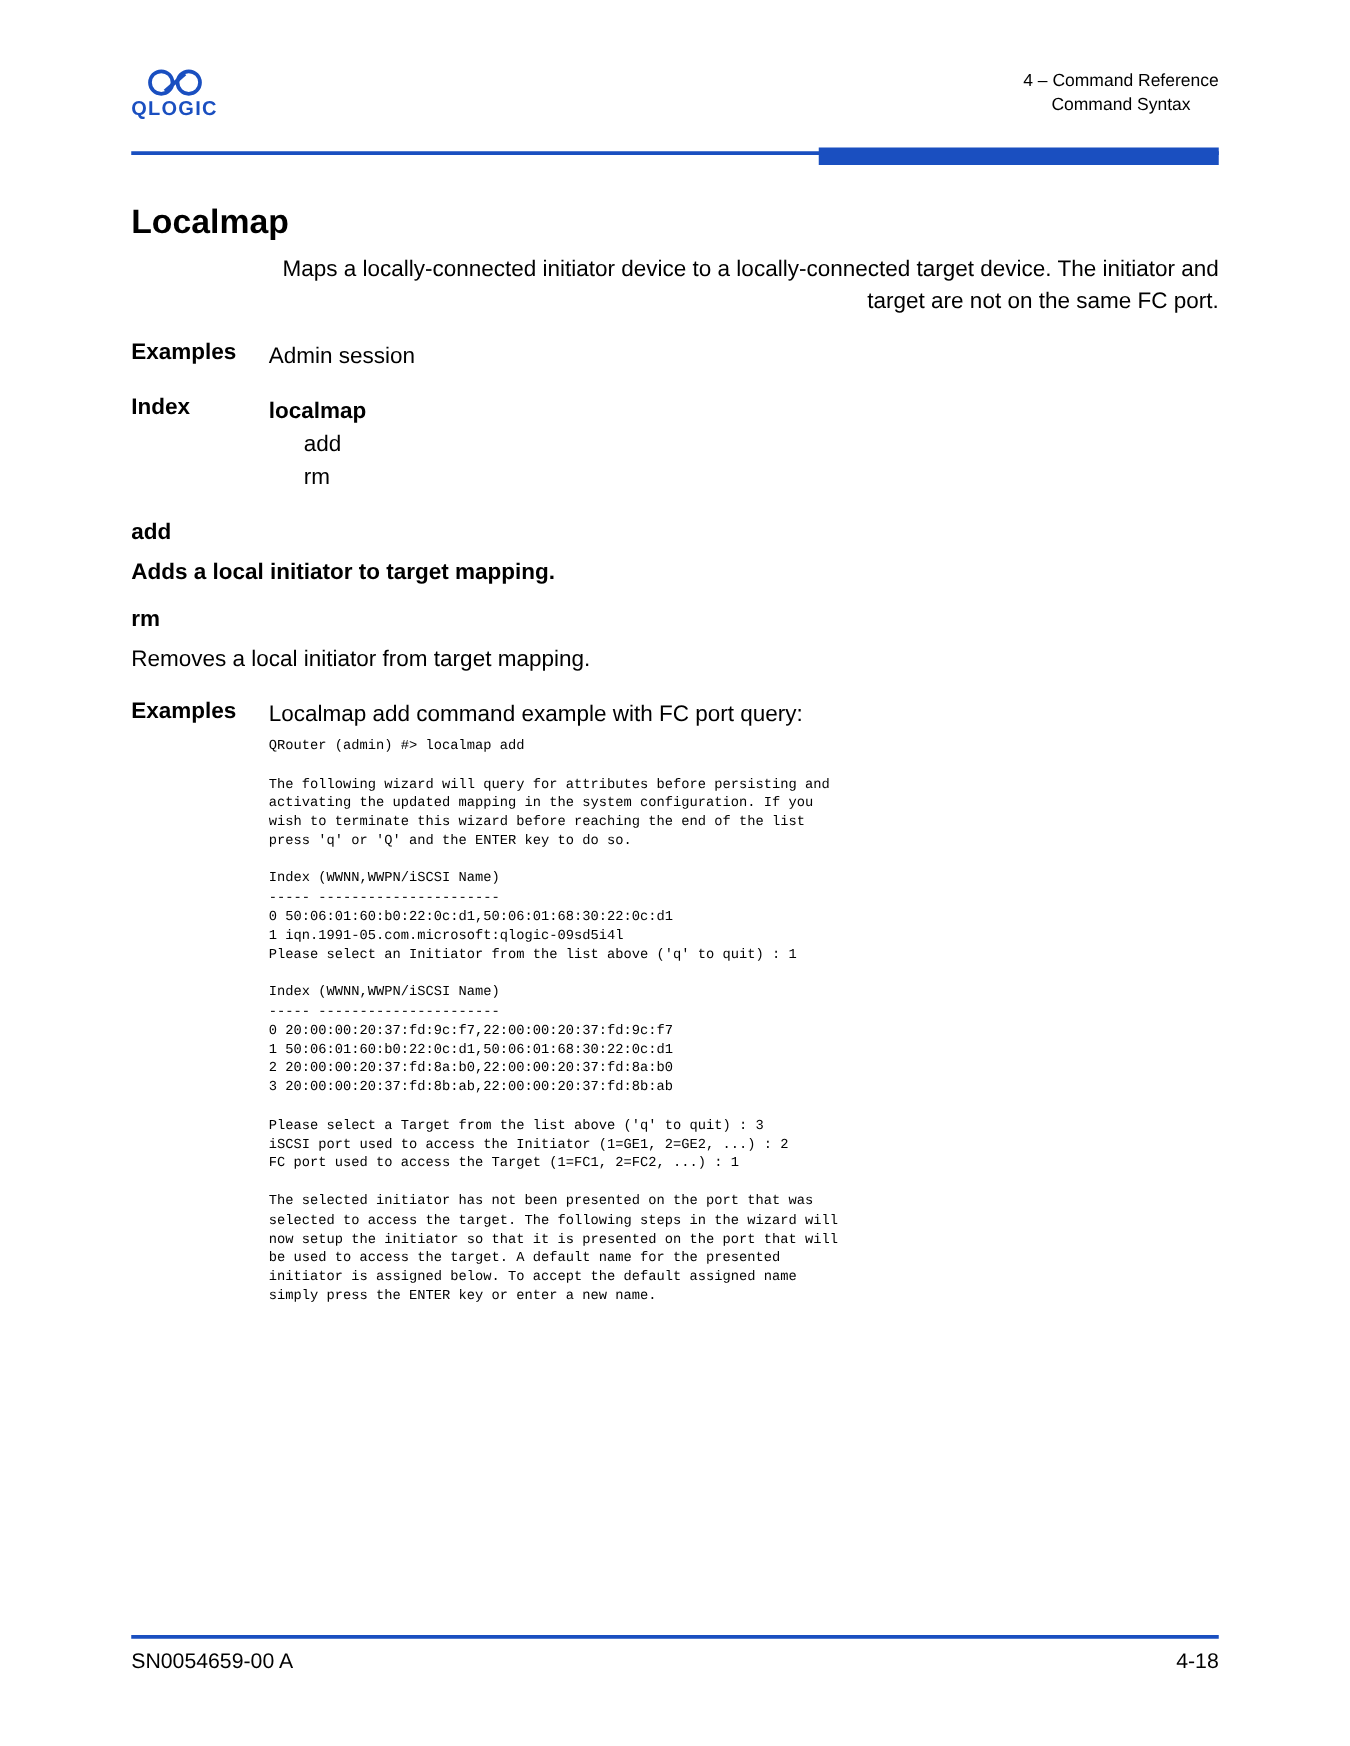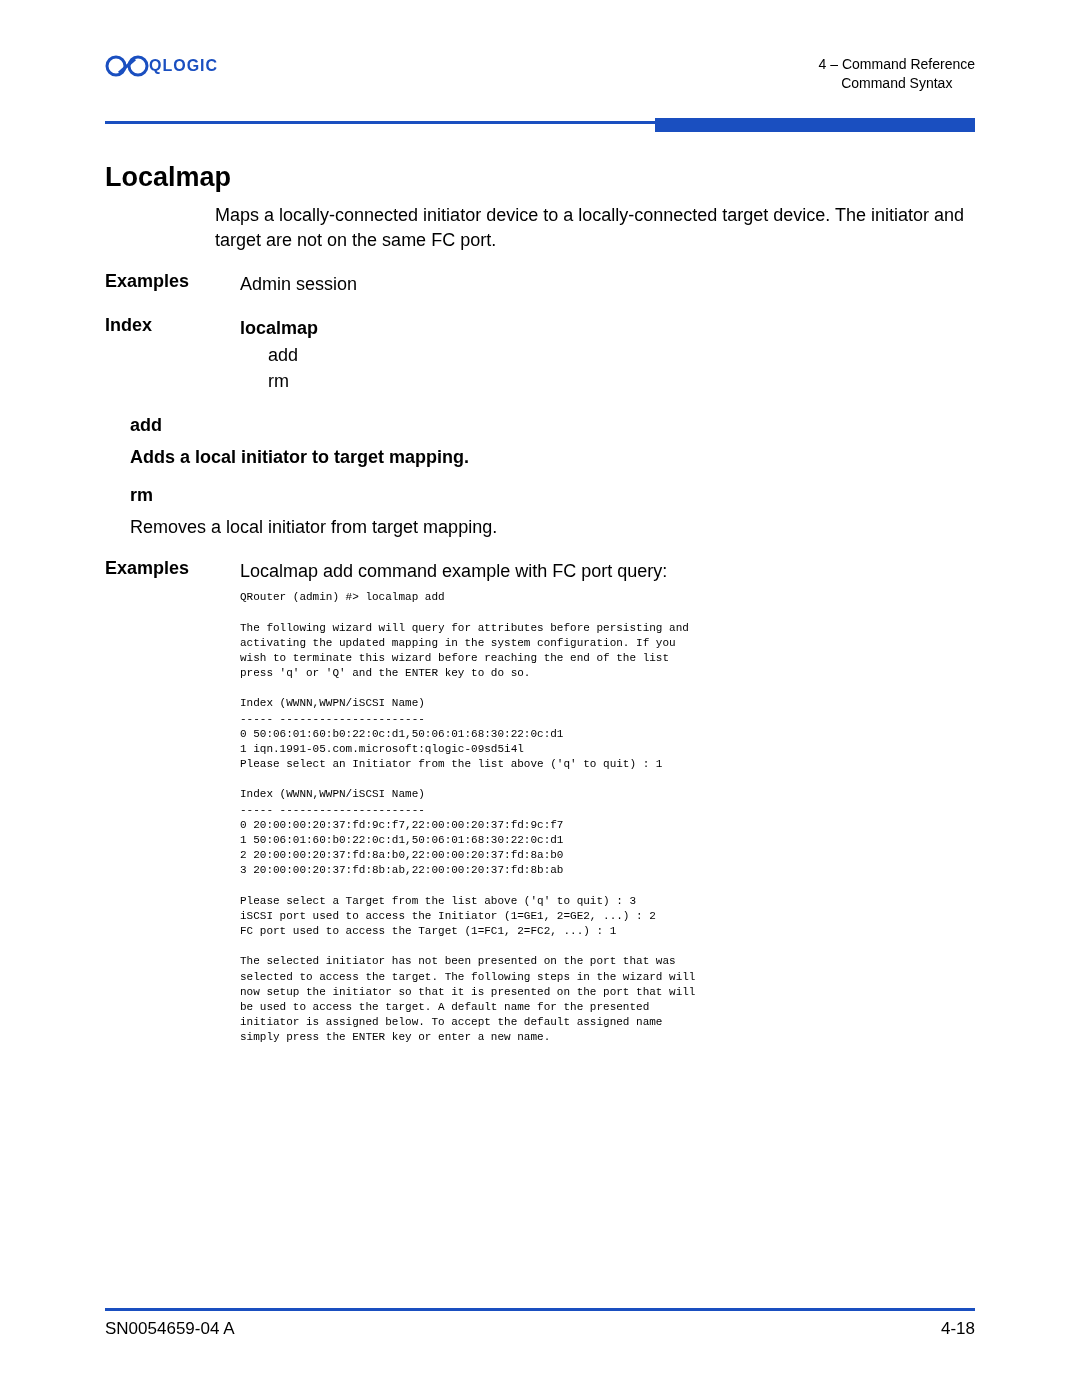--- a/index.html
+++ b/index.html
@@ -17,20 +17,22 @@
     padding: 55px 105px 40px 105px;
   }
   .header {
     display: flex;
     justify-content: space-between;
     align-items: flex-start;
     height: 60px;
   }
   .logo {
     display: flex;
+    flex-direction: column;
+    align-items: center;
     color: #1a4fc0;
   }
   .logo-text {
     font-family: Arial, sans-serif;
     font-weight: bold;
     font-size: 16px;
     letter-spacing: 1px;
     color: #1a4fc0;
     margin-top: 2px;
   }
@@ -57,35 +59,35 @@
   }
   h1 {
     font-size: 27px;
     font-weight: bold;
     margin: 0 0 10px 0;
   }
   .intro {
     margin-left: 110px;
     font-size: 18px;
     line-height: 1.4;
+    text-align: right;
   }
   .section {
     display: flex;
     margin-top: 18px;
   }
   .label {
     width: 110px;
     font-weight: bold;
     font-size: 18px;
     flex-shrink: 0;
   }
   .body {
     font-size: 18px;
     line-height: 1.45;
-    margin-left: 25px;
   }
   .body .indent {
     margin-left: 28px;
   }
   .body strong {
     font-weight: bold;
   }
   .mono {
     font-family: "Courier New", Courier, monospace;
     font-size: 11px;
@@ -194,18 +196,18 @@
 be used to access the target. A default name for the presented
 initiator is assigned below. To accept the default assigned name
 simply press the ENTER key or enter a new name.</div>
       </div>
     </div>
   </div>
 
   <div class="footer">
     <hr class="rule-bottom">
     <div class="footer-row">
-      <span>SN0054659-04 A</span>
+      <span>SN0054659-00 A</span>
       <span>4-18</span>
     </div>
   </div>
 
 </div>
 
 </body></html>

